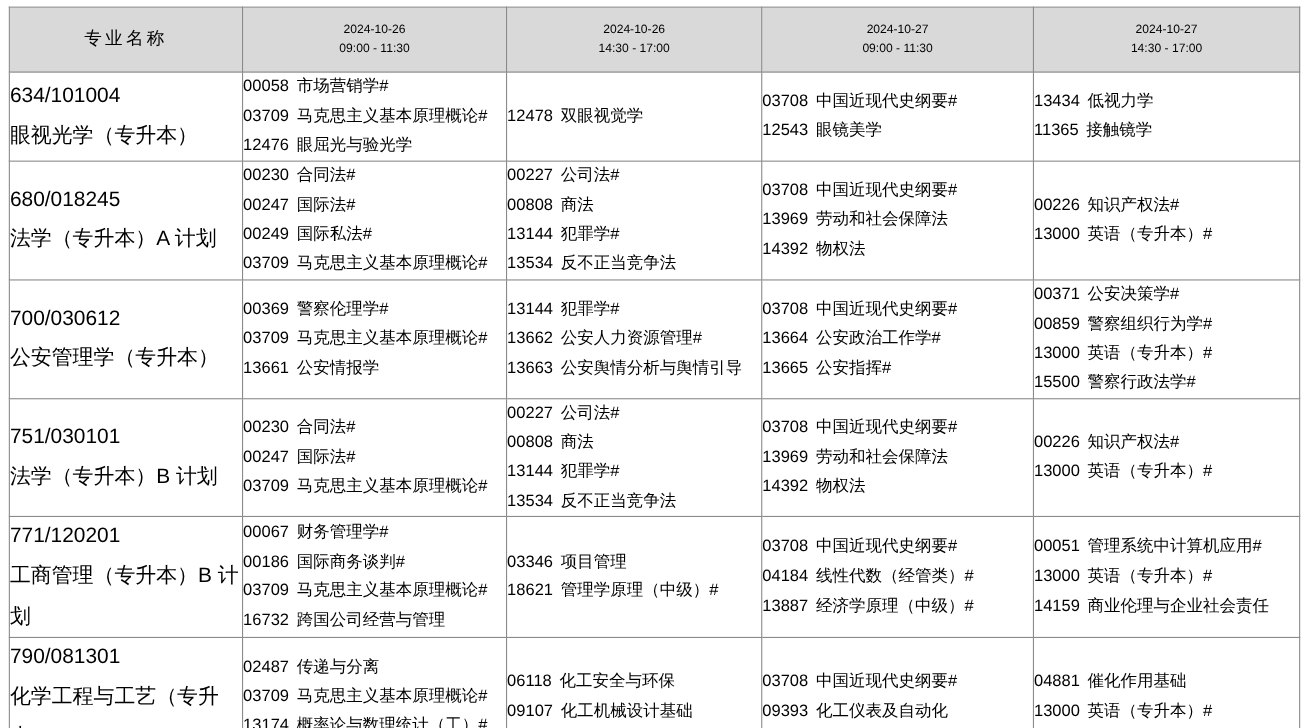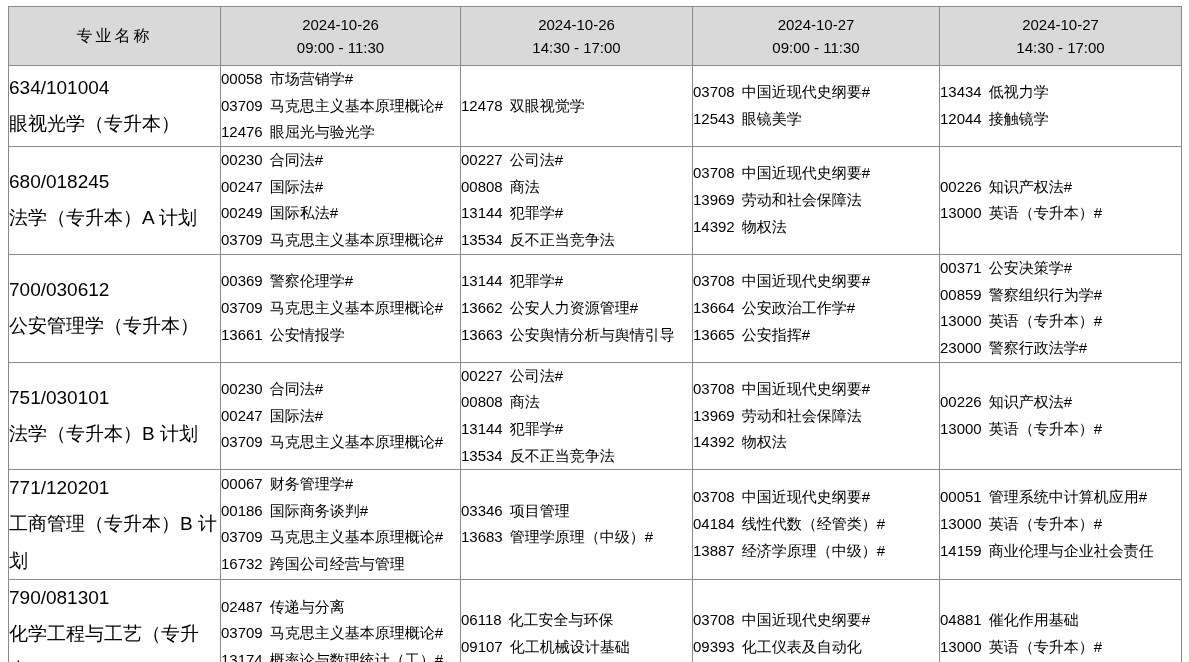--- a/index.html
+++ b/index.html
@@ -28,21 +28,21 @@
   table.exam-table td {
     border: 1px solid #8a8a8a;
     vertical-align: middle;
     padding: 0;
   }
   thead th {
     background: #d9d9d9;
     font-weight: normal;
     text-align: center;
     height: 58px;
-    font-size: 15px;
+    font-size: 11px;
     line-height: 1.55;
   }
   thead th .hdr-date { display: block; }
   thead th .hdr-time { display: block; }
   thead th.major-col {
     font-size: 16px;
     letter-spacing: 3px;
   }
   col.c0 { width: 212px; }
   col.c1 { width: 240px; }
@@ -120,21 +120,21 @@
           </td>
           <td class="slot-cell">
             <span class="course-row"><span class="cc">12478</span><span class="cn">双眼视觉学</span></span>
           </td>
           <td class="slot-cell">
             <span class="course-row"><span class="cc">03708</span><span class="cn">中国近现代史纲要#</span></span>
             <span class="course-row"><span class="cc">12543</span><span class="cn">眼镜美学</span></span>
           </td>
           <td class="slot-cell">
             <span class="course-row"><span class="cc">13434</span><span class="cn">低视力学</span></span>
-            <span class="course-row"><span class="cc">12044</span><span class="cn">接触镜学</span></span>
+            <span class="course-row"><span class="cc">11365</span><span class="cn">接触镜学</span></span>
           </td>
         </tr>
         <tr>
           <td class="major-cell">
             <span class="mc-code">680/018245</span>
             <span class="mc-name">法学（专升本）A 计划</span>
           </td>
           <td class="slot-cell">
             <span class="course-row"><span class="cc">00230</span><span class="cn">合同法#</span></span>
             <span class="course-row"><span class="cc">00247</span><span class="cn">国际法#</span></span>
@@ -174,21 +174,21 @@
           </td>
           <td class="slot-cell">
             <span class="course-row"><span class="cc">03708</span><span class="cn">中国近现代史纲要#</span></span>
             <span class="course-row"><span class="cc">13664</span><span class="cn">公安政治工作学#</span></span>
             <span class="course-row"><span class="cc">13665</span><span class="cn">公安指挥#</span></span>
           </td>
           <td class="slot-cell">
             <span class="course-row"><span class="cc">00371</span><span class="cn">公安决策学#</span></span>
             <span class="course-row"><span class="cc">00859</span><span class="cn">警察组织行为学#</span></span>
             <span class="course-row"><span class="cc">13000</span><span class="cn">英语（专升本）#</span></span>
-            <span class="course-row"><span class="cc">23000</span><span class="cn">警察行政法学#</span></span>
+            <span class="course-row"><span class="cc">15500</span><span class="cn">警察行政法学#</span></span>
           </td>
         </tr>
         <tr>
           <td class="major-cell">
             <span class="mc-code">751/030101</span>
             <span class="mc-name">法学（专升本）B 计划</span>
           </td>
           <td class="slot-cell">
             <span class="course-row"><span class="cc">00230</span><span class="cn">合同法#</span></span>
             <span class="course-row"><span class="cc">00247</span><span class="cn">国际法#</span></span>
@@ -216,21 +216,21 @@
             <span class="mc-name">工商管理（专升本）B 计划</span>
           </td>
           <td class="slot-cell">
             <span class="course-row"><span class="cc">00067</span><span class="cn">财务管理学#</span></span>
             <span class="course-row"><span class="cc">00186</span><span class="cn">国际商务谈判#</span></span>
             <span class="course-row wrap"><span class="cc">03709</span><span class="cn">马克思主义基本原理概论#</span></span>
             <span class="course-row"><span class="cc">16732</span><span class="cn">跨国公司经营与管理</span></span>
           </td>
           <td class="slot-cell">
             <span class="course-row"><span class="cc">03346</span><span class="cn">项目管理</span></span>
-            <span class="course-row wrap"><span class="cc">13683</span><span class="cn">管理学原理（中级）#</span></span>
+            <span class="course-row wrap"><span class="cc">18621</span><span class="cn">管理学原理（中级）#</span></span>
           </td>
           <td class="slot-cell">
             <span class="course-row"><span class="cc">03708</span><span class="cn">中国近现代史纲要#</span></span>
             <span class="course-row wrap"><span class="cc">04184</span><span class="cn">线性代数（经管类）#</span></span>
             <span class="course-row wrap"><span class="cc">13887</span><span class="cn">经济学原理（中级）#</span></span>
           </td>
           <td class="slot-cell">
             <span class="course-row wrap"><span class="cc">00051</span><span class="cn">管理系统中计算机应用#</span></span>
             <span class="course-row"><span class="cc">13000</span><span class="cn">英语（专升本）#</span></span>
             <span class="course-row wrap"><span class="cc">14159</span><span class="cn">商业伦理与企业社会责任</span></span>

